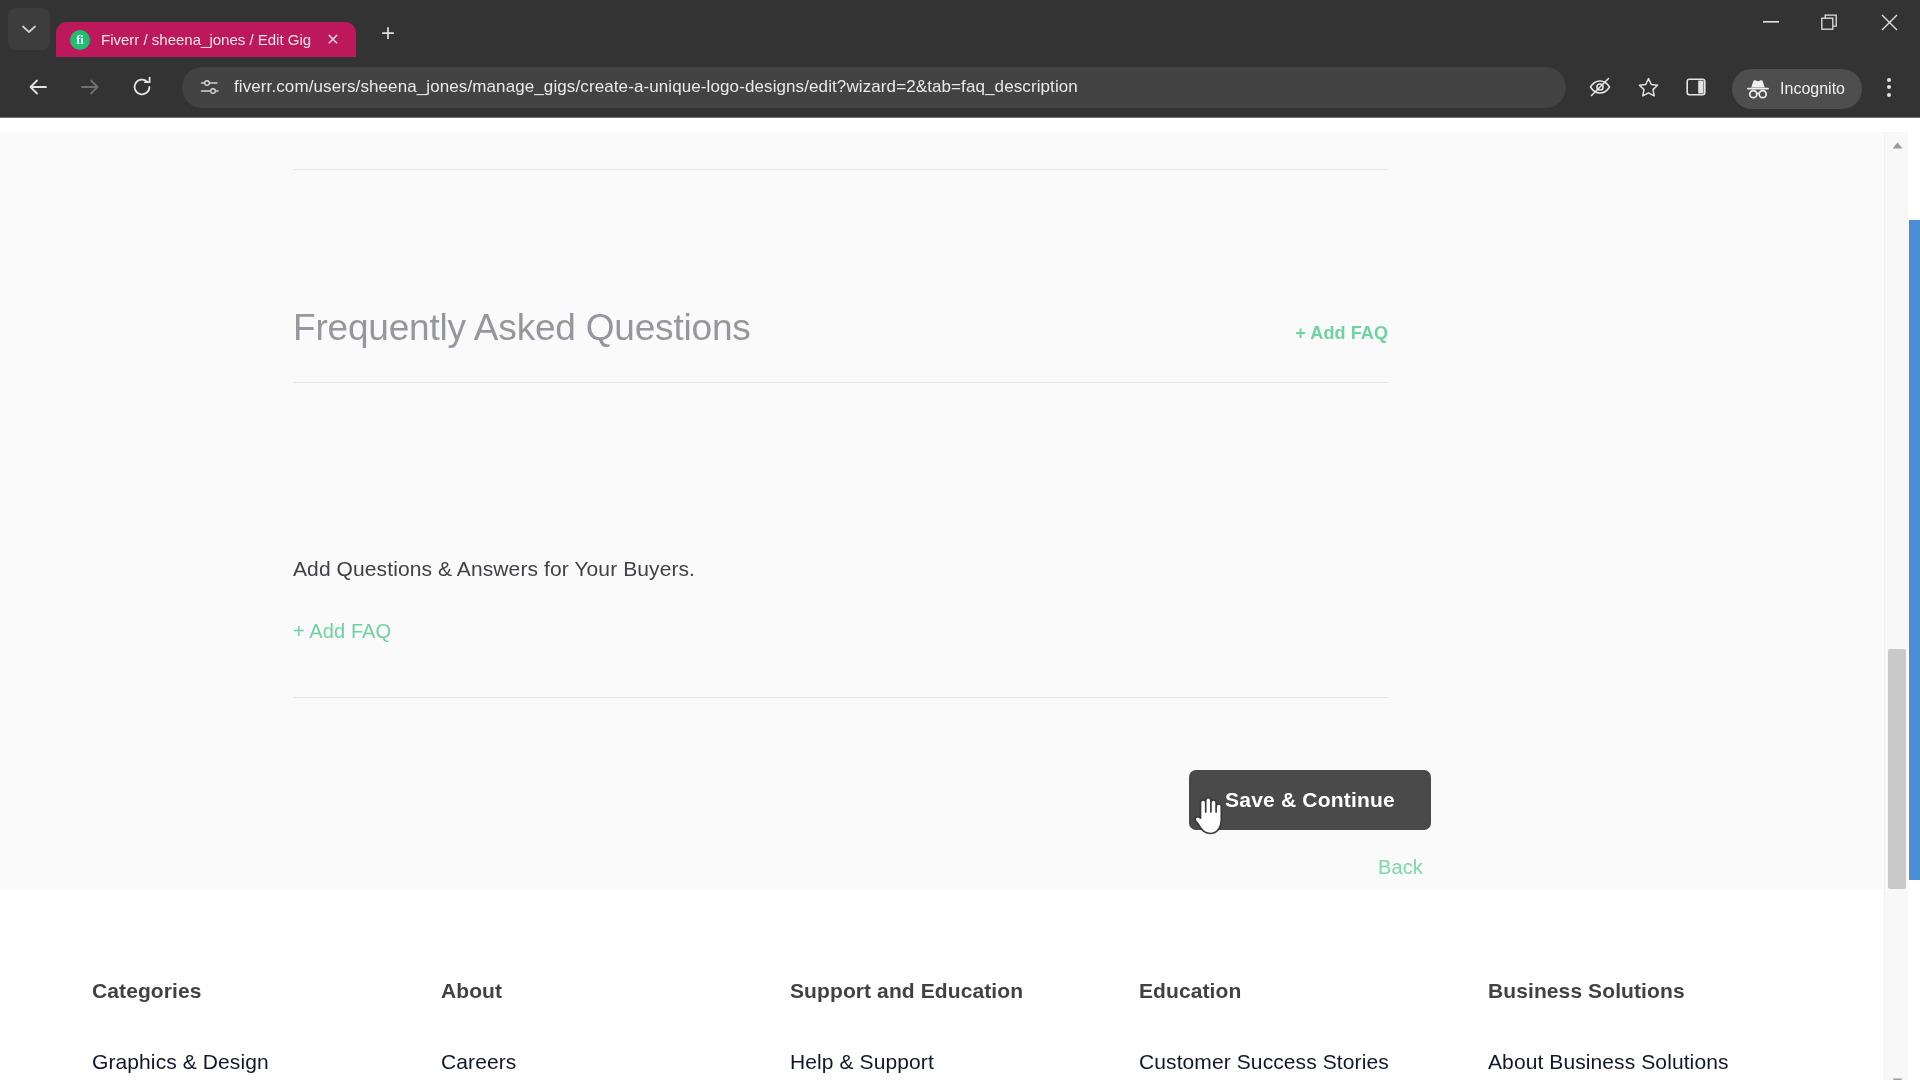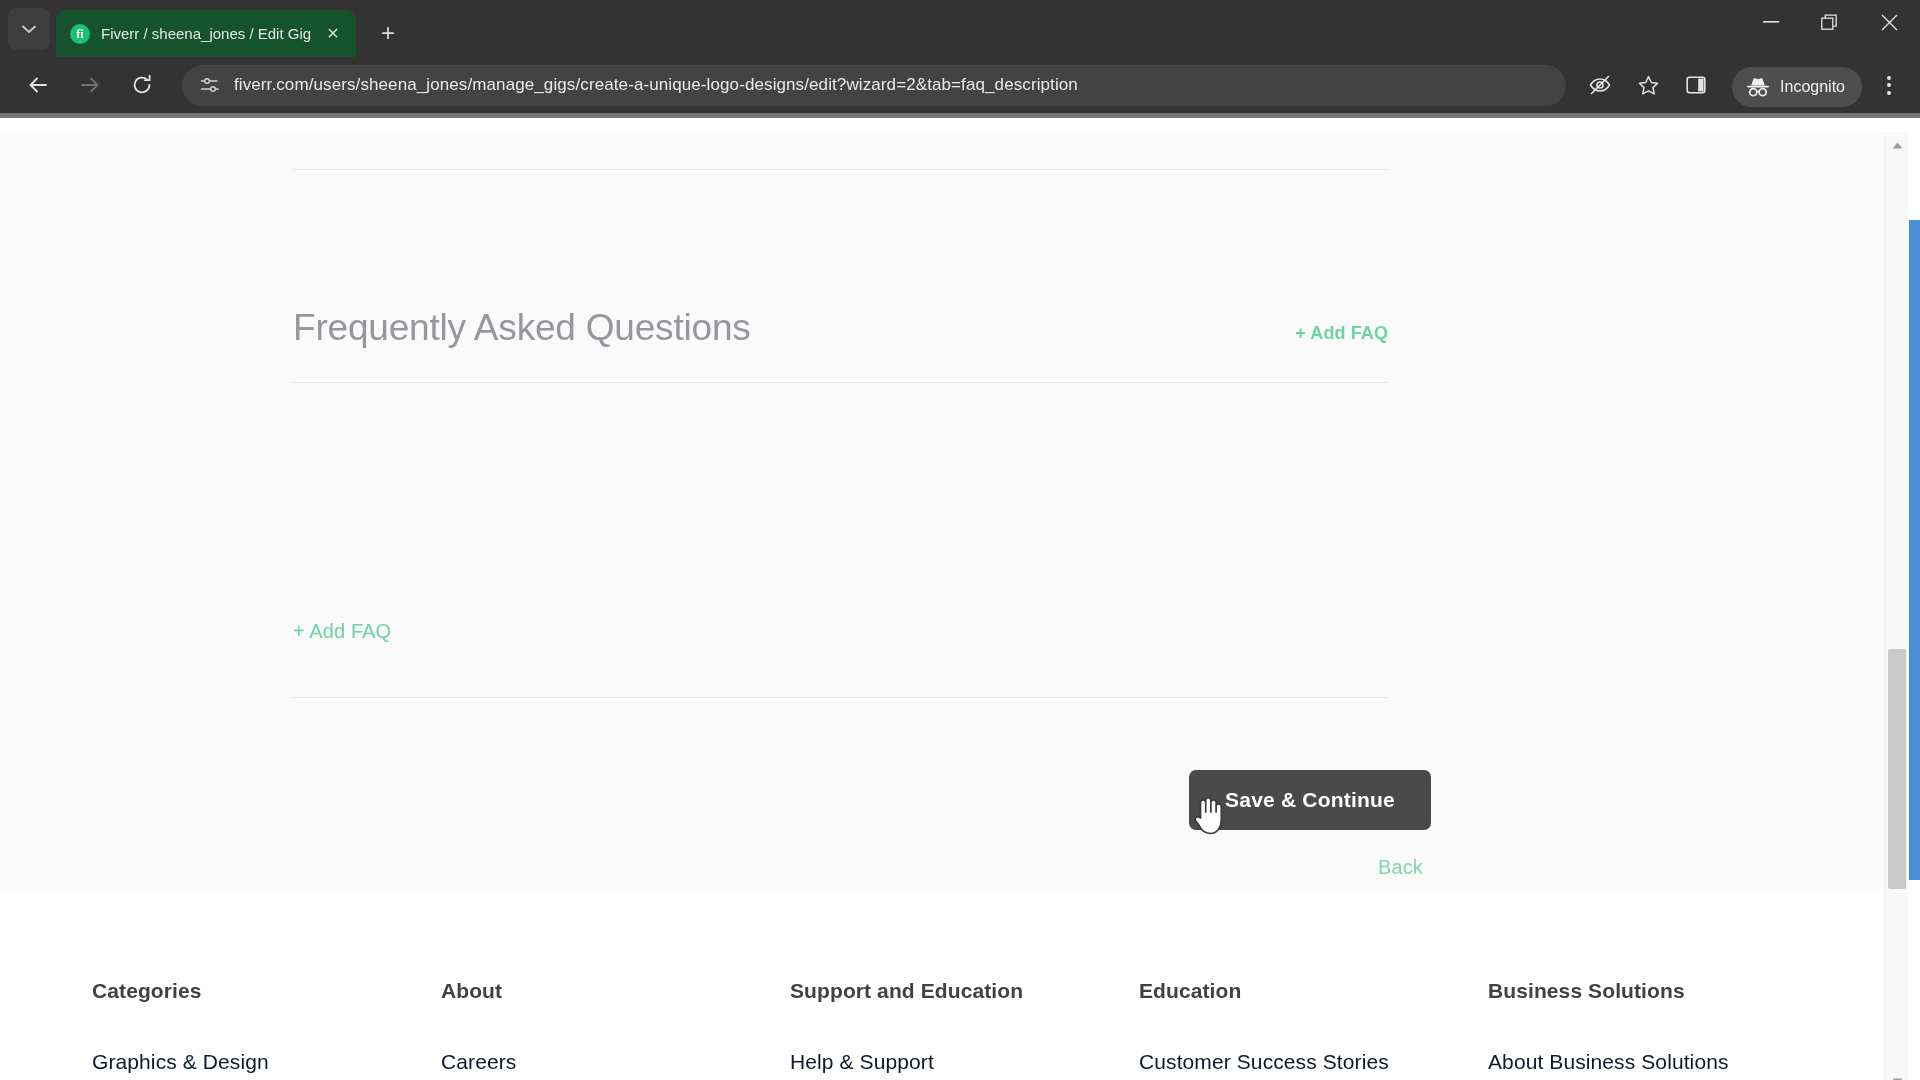--- a/index.html
+++ b/index.html
@@ -18,22 +18,22 @@
     display: flex; align-items: flex-end; position: relative;
   }
   .tab-chevron {
     width: 42px; height: 42px; margin-left: 8px; margin-bottom: 7px;
     border-radius: 8px; background: #3d3d3d;
     display: flex; align-items: center; justify-content: center;
     color: #cfcfcf; font-size: 13px; flex: none;
   }
   .chev-svg { display:block; }
   .tab {
-    height: 47px; min-width: 300px; max-width: 330px;
-    background: #14532d; border-radius: 11px 11px 0 0;
+    height: 35px; min-width: 300px; max-width: 330px;
+    background: #be185d; border-radius: 11px 11px 0 0;
     display: flex; align-items: center; padding: 0 10px 0 14px;
     margin-left: 6px; position: relative; flex: none;
   }
   .favicon {
     width: 20px; height: 20px; border-radius: 50%;
     background: #1dbf73; flex: none;
     display: flex; align-items: center; justify-content: center;
     color: #fff; font-size: 12px; font-weight: bold;
     font-family: "Liberation Serif", serif; line-height: 1;
   }
@@ -60,21 +60,21 @@
   .win-btn {
     width: 58px; height: 44px;
     display: flex; align-items: center; justify-content: center;
     color: #e2e2e2;
   }
   .win-btn.close-btn { width: 62px; }
 
   .toolbar {
     height: 61px; background: #333333;
     display: flex; align-items: center; padding: 0 12px;
-    border-bottom: 5px solid #737373;
+    border-bottom: 1px solid #737373;
   }
   .nav-btn {
     width: 42px; height: 42px; margin: 0 5px; flex: none;
     display: flex; align-items: center; justify-content: center;
     color: #e4e4e4; border-radius: 50%;
   }
   .nav-btn.disabled { color: #717171; }
   .omnibox {
     flex: 1; height: 41px; background: #434343; border-radius: 21px;
     display: flex; align-items: center; padding: 0 14px; margin: 0 10px 0 14px;
@@ -340,20 +340,21 @@
       <div class="content-zone">
         <div class="top-rule"></div>
 
         <div class="faq-header">
           <div class="faq-title">Frequently Asked Questions</div>
           <div class="add-faq-top">+ Add FAQ</div>
         </div>
 
         <div class="rule-2"></div>
 
+        <div class="faq-sub">Add Questions &amp; Answers for Your Buyers.</div>
         <div class="add-faq-bottom">+ Add FAQ</div>
 
         <div class="rule-3"></div>
 
         <button class="save-btn">Save &amp; Continue</button>
         <div class="back-link">Back</div>
 
         <svg class="cursor-hand" viewBox="0 0 34 44">
           <path d="M10.5 26 V10.5 a2.6 2.6 0 0 1 5.2 0 V20 V8.2 a2.6 2.6 0 0 1 5.2 0 V20 V10.6 a2.6 2.6 0 0 1 5.2 0 V20 V14.6 a2.6 2.6 0 0 1 5.2 0 V28 c0 7.5 -4 13.5 -11 13.5 c-6 0 -8.4 -3.2 -11.6 -8.6 L5.3 28.6 a2.7 2.7 0 0 1 4.2 -3.2 Z" fill="#ffffff" stroke="#3a3a3a" stroke-width="1.7" stroke-linejoin="round"></path>
         </svg>

